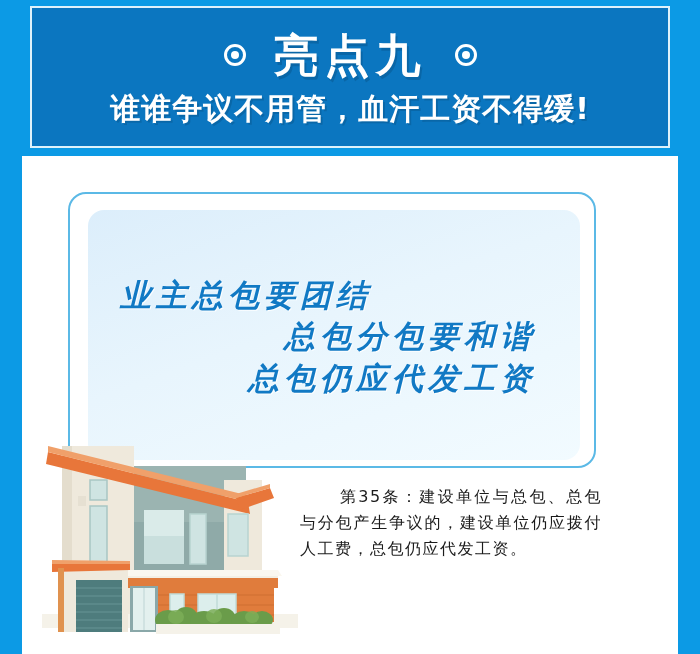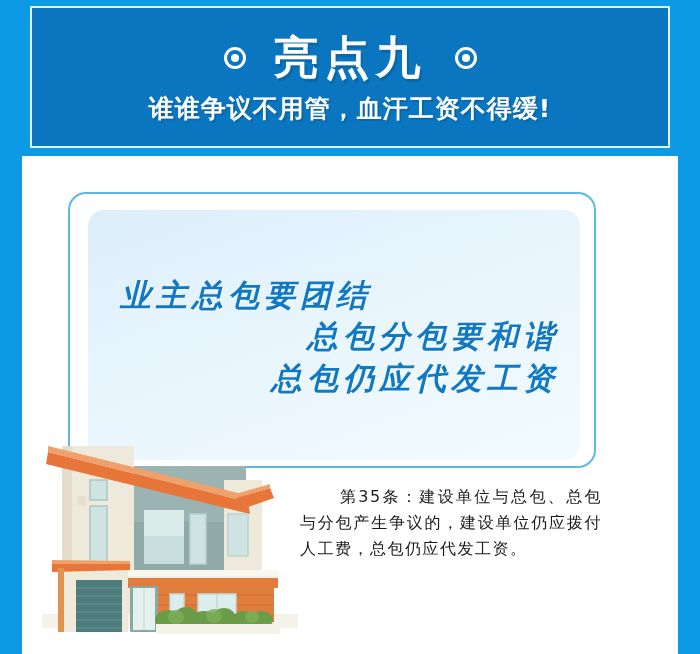--- a/index.html
+++ b/index.html
@@ -72,21 +72,21 @@
     font-weight: bold;
     color: #ffffff;
     letter-spacing: 6px;
     line-height: 1;
     text-shadow: 2px 3px 0 rgba(0,0,0,0.13);
     white-space: nowrap;
   }
   .sub-title {
     margin-top: 16px;
     font-family: "DejaVu Sans", "Liberation Sans", sans-serif;
-    font-size: 25px;
+    font-size: 30px;
     font-weight: bold;
     color: #ffffff;
     letter-spacing: 1px;
     line-height: 1;
     white-space: nowrap;
     text-shadow: 2px 2px 0 rgba(0,0,0,0.12);
   }
 
   
   .poem-outline {
@@ -96,21 +96,21 @@
     border: 2px solid #5bb9e6;
     border-radius: 18px;
     background: #ffffff;
   }
   .poem-fill {
     position: absolute;
     left: 88px; top: 210px;
     width: 492px; height: 250px;
     border-radius: 16px;
     background: linear-gradient(160deg, #dceefb 0%, #e8f5fd 45%, #f2fbff 100%);
-    padding: 14px 19px 10px 26px;
+    padding: 14px 42px 10px 26px;
     display: flex;
     flex-direction: column;
     justify-content: center;
   }
   .poem-line {
     font-family: "DejaVu Sans", "Liberation Sans", sans-serif;
     font-size: 31px;
     font-weight: bold;
     font-style: italic;
     color: #1179c4;

